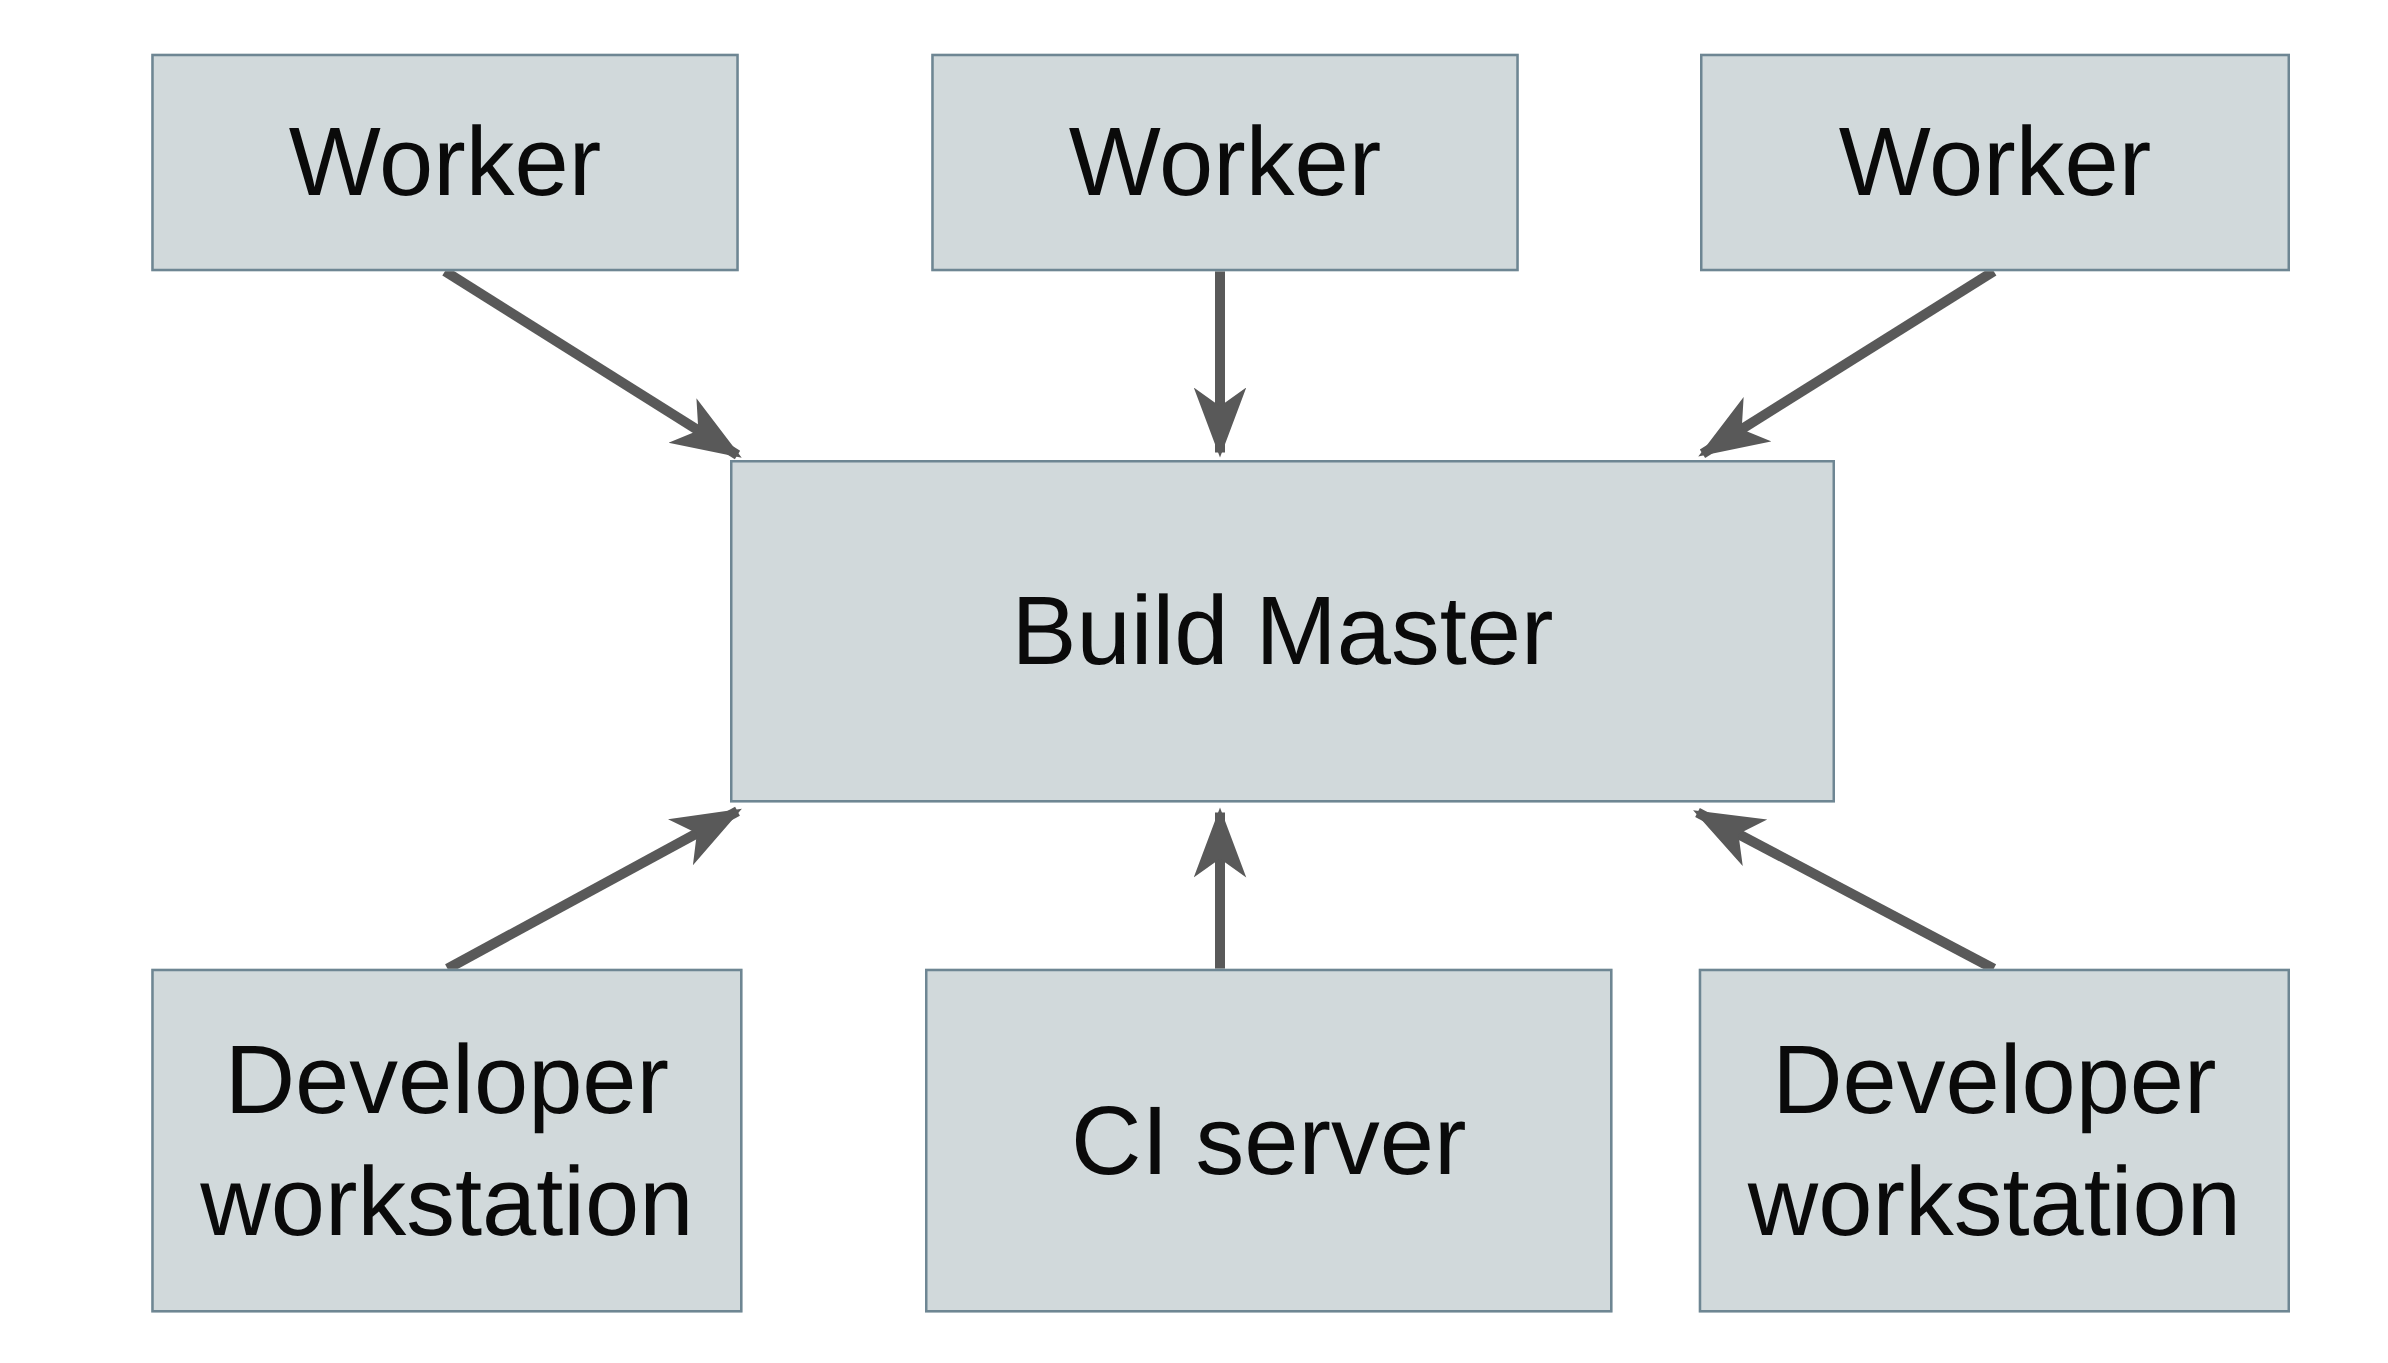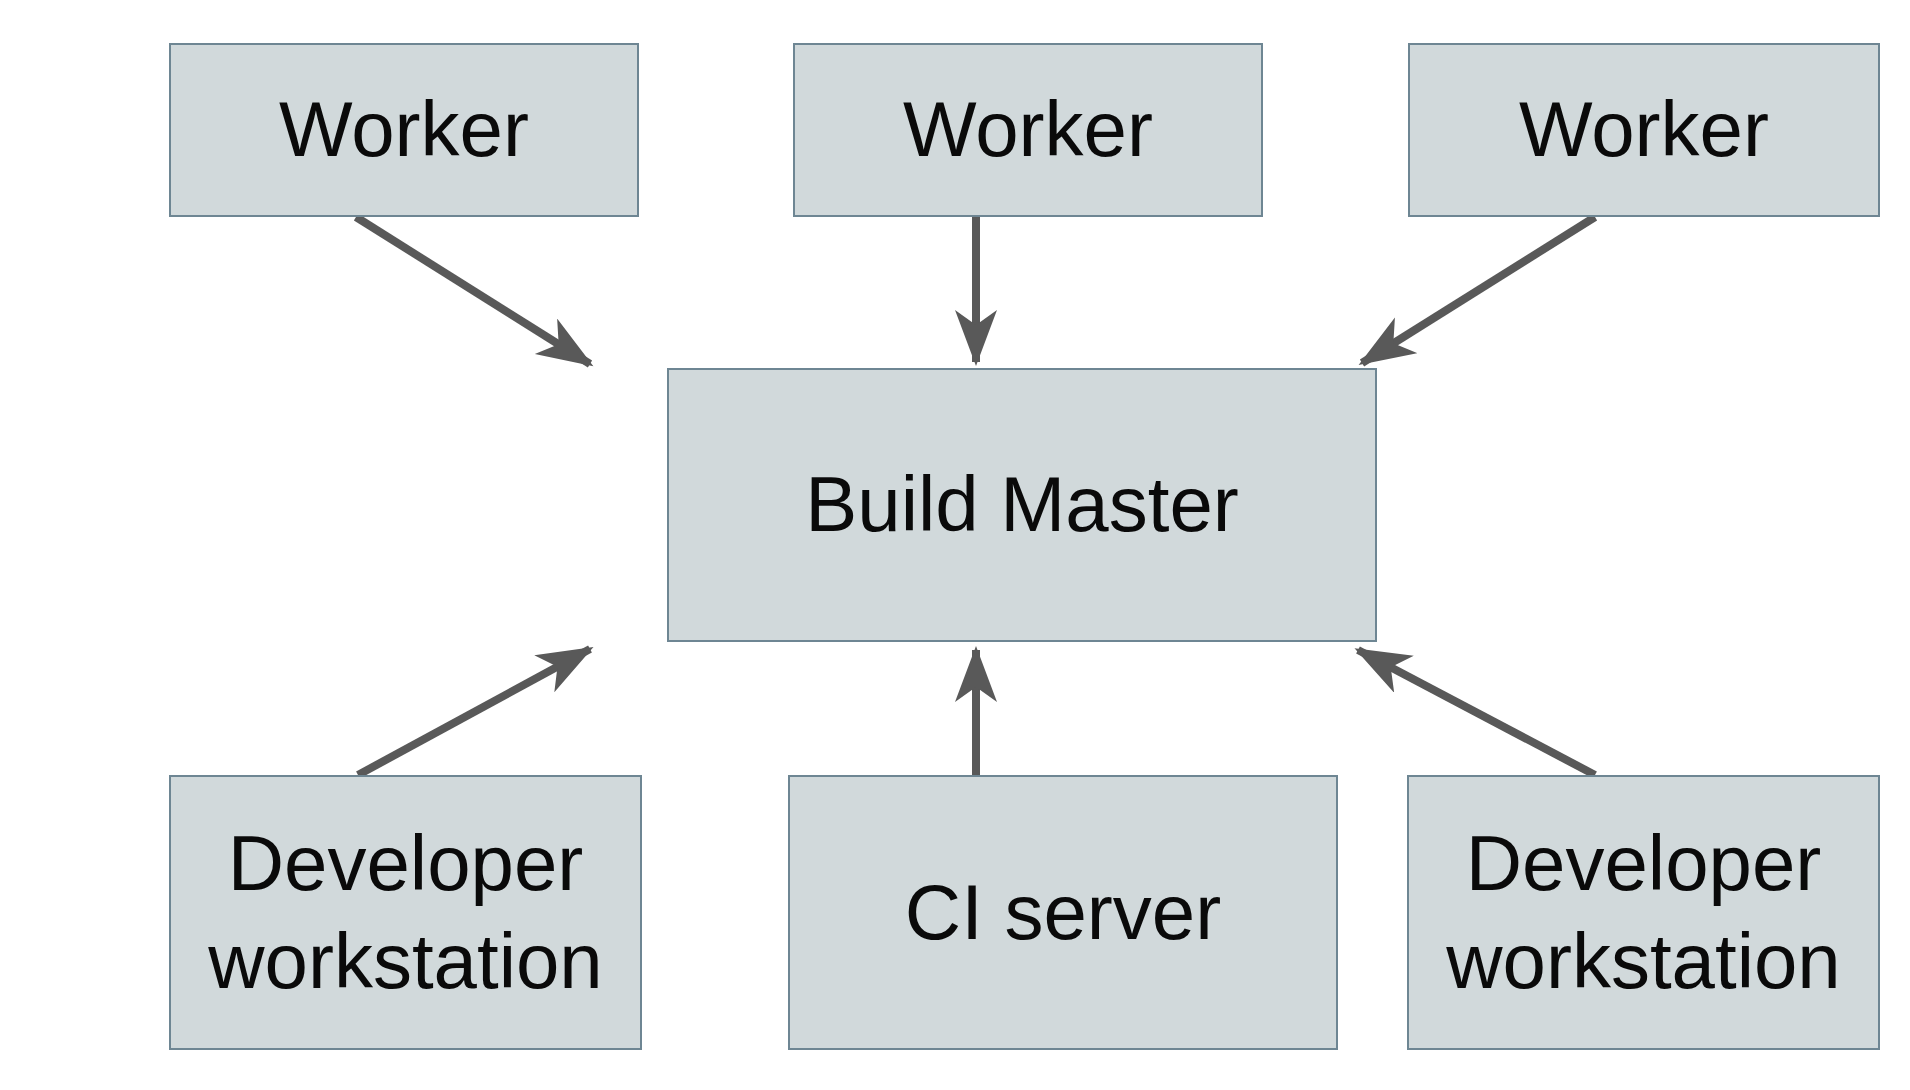--- a/index.html
+++ b/index.html
@@ -29,26 +29,25 @@
     background: #d1d9db;
     border: 2.5px solid #6e8693;
     display: flex;
     align-items: center;
     justify-content: center;
     text-align: center;
     font-size: 78px;
     line-height: 1.25;
     color: #0a0a0a;
     padding: 0 8px;
-    margin-left: 48px;
   }
   #worker1      { left: 121px;  top: 43px;  width: 470px; height: 174px; }
   #worker2      { left: 745px;  top: 43px;  width: 470px; height: 174px; }
   #worker3      { left: 1360px; top: 43px;  width: 472px; height: 174px; }
-  #build-master { left: 619px;  top: 368px; width: 710px; height: 274px; }
+  #build-master { left: 584px;  top: 368px; width: 884px; height: 274px; }
   #dev-left     { left: 121px;  top: 775px; width: 473px; height: 275px; }
   #ci-server    { left: 740px;  top: 775px; width: 550px; height: 275px; }
   #dev-right    { left: 1359px; top: 775px; width: 473px; height: 275px; }
   .edge {
     stroke: #595959;
     stroke-width: 8;
     fill: none;
   }
 </style>
 </head>

